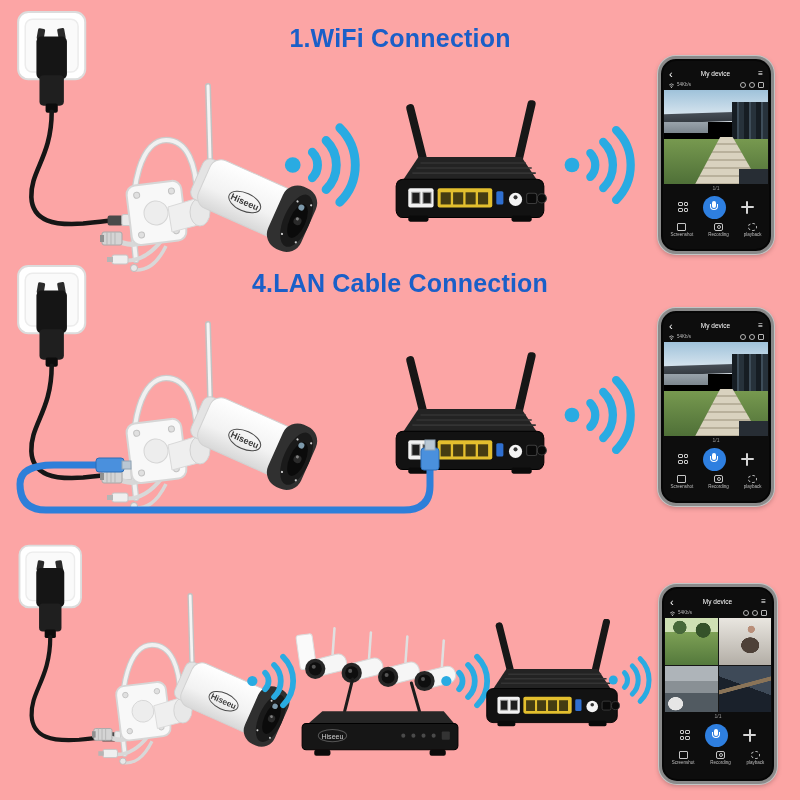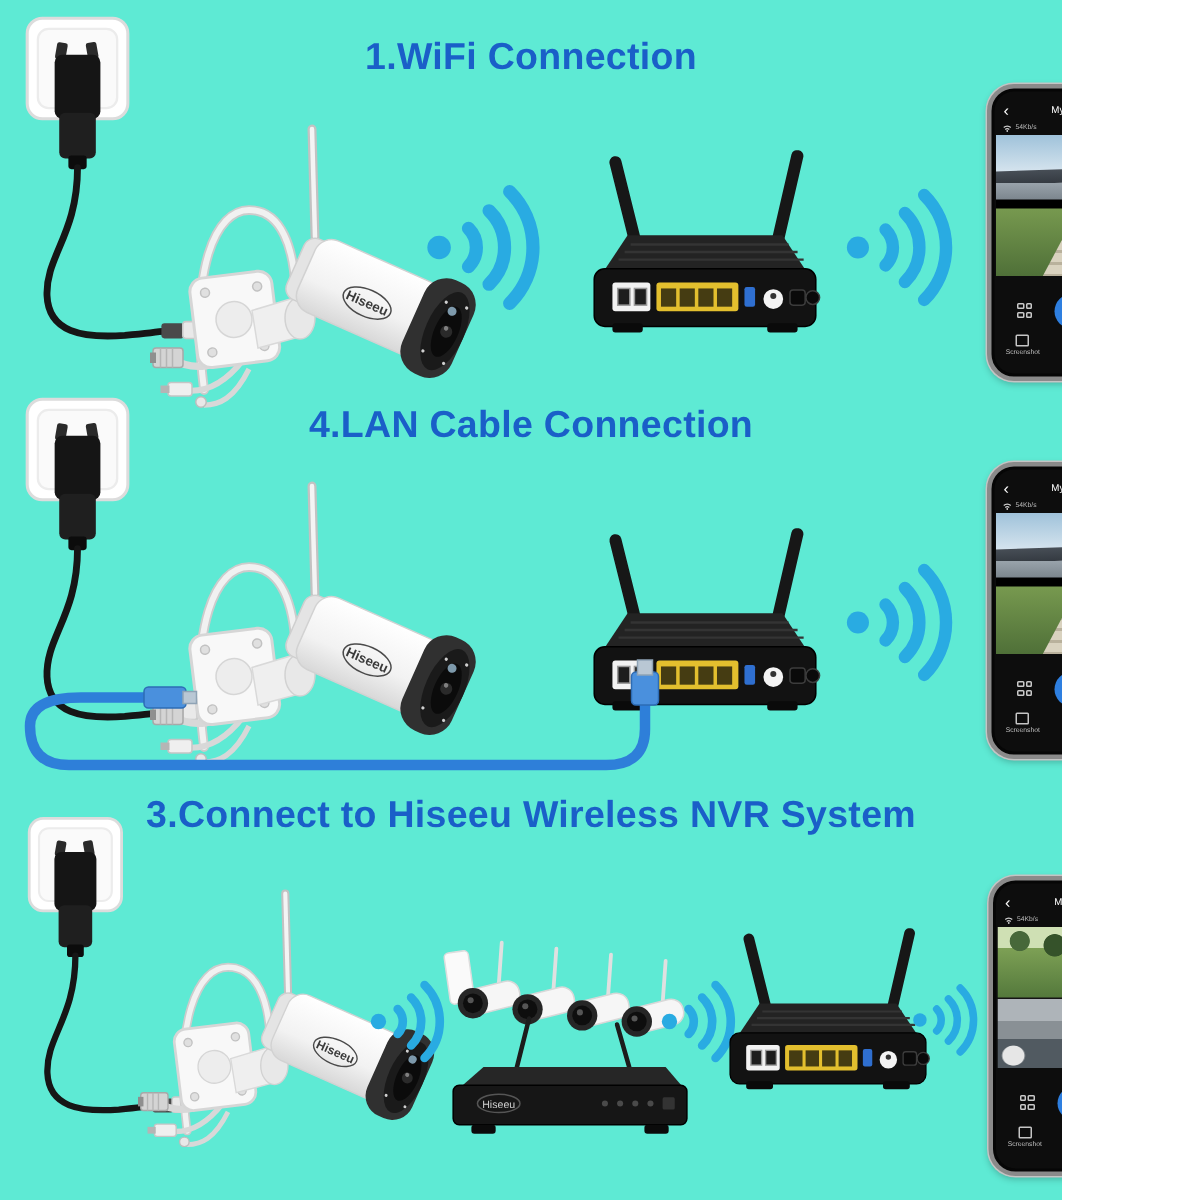--- a/index.html
+++ b/index.html
@@ -1,17 +1,17 @@
 <!DOCTYPE html>
 <html style="--title_blue: #1a5fc8; --wifi_cyan: #29ABE2; --lan_blue: #2E7FD9;"><head>
 <meta charset="utf-8">
 <style>
   html,body{margin:0;padding:0;background:#fff;}
-  .canvas{position:relative;width:692px;height:800px;background:#5eead4;overflow:hidden;
-          font-family:"Liberation Sans",sans-serif;padding-left:16px;}
+  .canvas{position:relative;width:800px;height:800px;background:#fca5a5;overflow:hidden;
+          font-family:"Liberation Sans",sans-serif;}
   .abs{position:absolute;}
   .title{position:absolute;left:0;width:100%;margin:0;text-align:center;
          font-weight:bold;font-size:25px;letter-spacing:.2px;
          color:var(--title_blue,#1a5fc8);}
   .wifi{color:var(--wifi_cyan,#29ABE2);}
   .lan{color:var(--lan_blue,#2E7FD9);}
 
   
   .phone{position:absolute;border:3px solid #8a8a8a;border-radius:18px;background:#060606;
          box-shadow:0 0 0 1px #c4c4c4, 0 2px 5px rgba(0,0,0,.25);padding:2px;box-sizing:border-box;}
@@ -359,21 +359,20 @@
           <em>Recording</em>
           </span>
         <span class="act">
           <i class="aico play"></i>
           <em>playback</em>
           </span>
       </div>
     </div>
   </div>
 
-  <h2 class="title" style="top:529px">3.Connect to Hiseeu Wireless NVR System</h2>
   <svg class="abs" style="left:12px;top:540px" width="112" height="224" viewBox="0 0 120 240">
       <use href="#sym-outlet"></use>
     </svg>
   <svg class="abs" style="left:92px;top:592px" width="200" height="173" viewBox="0 0 220 190">
       <use href="#sym-camera"></use>
     </svg>
   <svg class="abs wifi" style="left:244px;top:646px" width="64" height="70" viewBox="0 0 100 100">
       <use href="#sym-wifi"></use>
     </svg>
   <svg class="abs" style="left:292px;top:598px" width="172" height="167" viewBox="0 0 170 165">

